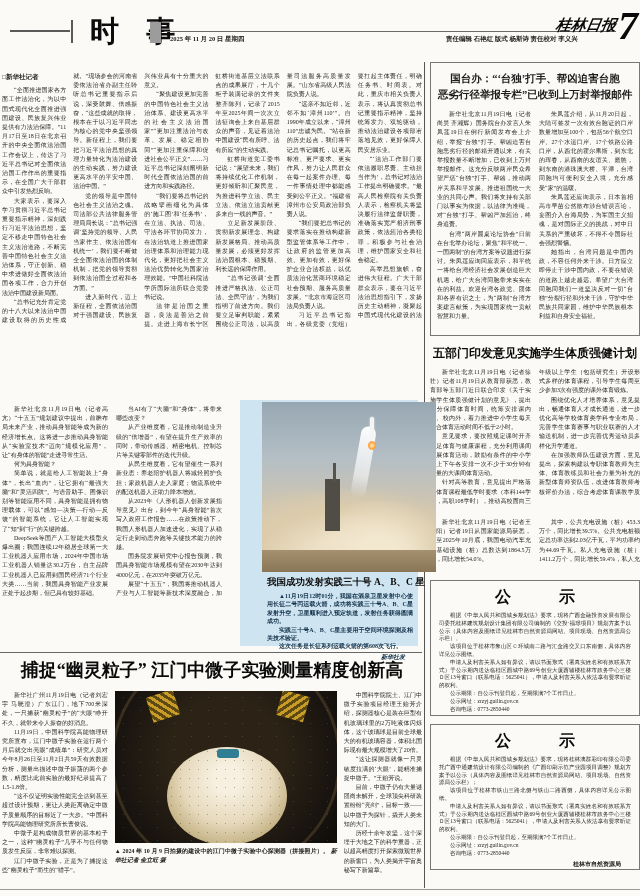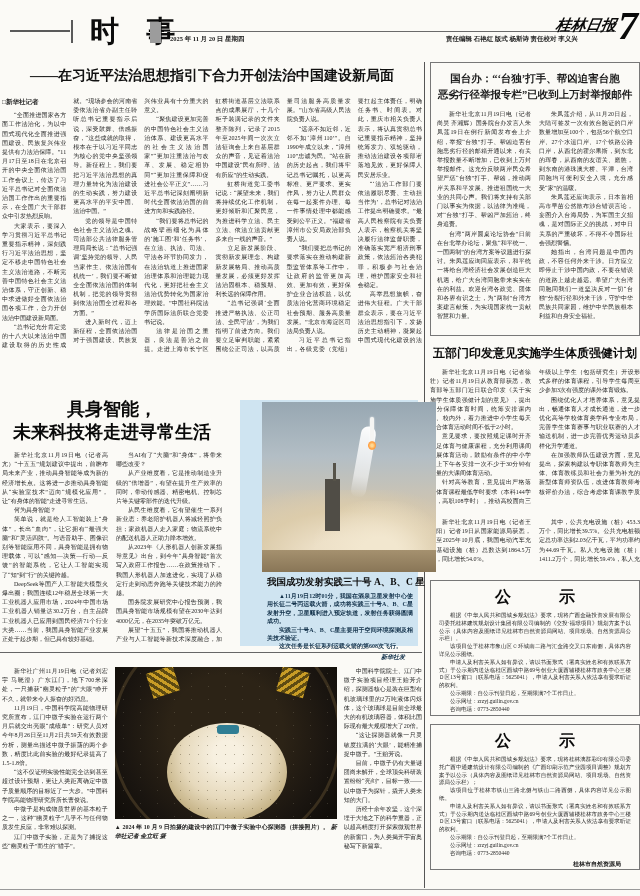--- a/index.html
+++ b/index.html
@@ -104,21 +104,20 @@
     <div class="hdr-title">时 事</div>
     <div class="hdr-block"></div>
     <div class="hdr-rule"></div>
     <div class="hdr-date">2025 年 11 月 20 日  星期四</div>
     <div class="hdr-staff">责任编辑 石艳红   版式 杨斯诗   责任校对 李义兴</div>
     <div class="hdr-logo">桂林日报</div>
     <div class="hdr-page">7</div>
   </div>
 
   <div class="main">
-    <div class="main-h2">——在习近平法治思想指引下合力开创法治中国建设新局面</div>
     <div class="main-body col-text">
       <div class="byline">□新华社记者</div>
       <div>
           <p>“全面推进国家各方面工作法治化，为以中国式现代化全面推进强国建设、民族复兴伟业提供有力法治保障。”11月17日至18日在北京召开的中央全面依法治国工作会议上，传达了习近平总书记对全面依法治国工作作出的重要指示，在全国广大干部群众中引发热烈反响。</p>
           <p>大家表示，要深入学习贯彻习近平总书记重要指示精神，深刻践行习近平法治思想，坚定不移走中国特色社会主义法治道路，不断完善中国特色社会主义法治体系，守正创新、稳中求进做好全面依法治国各项工作，合力开创法治中国建设新局面。</p>
           <p>“总书记充分肯定党的十八大以来法治中国建设取得的历史性成就。”现场参会的河南省委依法治省办副主任聆听总书记重要指示后说，深受鼓舞、倍感振奋，“这些成就的取得，根本在于以习近平同志为核心的党中央坚强领导。新征程上，我们要把习近平法治思想的真理力量转化为法治建设的生动实践，努力建设更高水平的平安中国、法治中国。”</p>
           <p>党的领导是中国特色社会主义法治之魂。司法部公共法律服务管理局局长说：“总书记强调‘坚持党的领导、人民当家作主、依法治国有机统一’，我们要不断健全全面依法治国的体制机制，把党的领导贯彻到依法治国全过程和各方面。”</p>
           <p>进入新时代，迈上新征程，全面依法治国对于强国建设、民族复兴伟业具有十分重大的意义。</p>
           <p>“聚焦建设更加完善的中国特色社会主义法治体系、建设更高水平的社会主义法治国家”“更加注重法治与改革、发展、稳定相协同”“更加注重保障和促进社会公平正义”……习近平总书记深刻阐明新时代全面依法治国的前进方向和实践路径。</p>
           <p>“我们要将总书记的战略擘画细化为具体的‘施工图’和‘任务书’，在立法、执法、司法、守法各环节协同发力，在法治轨道上推进国家治理体系和治理能力现代化，更好把社会主义法治优势转化为国家治理效能。”中国社科院法学所国际法所联合党委书记说。</p>
@@ -192,24 +191,20 @@
         </div>
       <div class="notice-sign">
         <span>桂林市自然资源局</span><br>
         <span>2025 年 11 月 19 日</span>
       </div>
     </div>
 
   </div>
 
   <div class="ai">
-    <div class="ai-h">
-      <span>具身智能，</span><br>
-      <span>未来科技将走进寻常生活</span>
-    </div>
     <div class="ai-body col-text">
         <p>新华社北京11月19日电（记者高亢）“十五五”规划建议中提出，前瞻布局未来产业，推动具身智能等成为新的经济增长点。这将进一步推动具身智能从“实验室技术”迈向“规模化应用”，让“有身体的智能”走进寻常生活。</p>
         <p>何为具身智能？</p>
         <p>简单说，就是给人工智能装上“身体”，长出“血肉”，让它拥有“最强大脑”和“灵活四肢”。与语音助手、图像识别等智能应用不同，具身智能是拥有物理载体，可以“感知—决策—行动—反馈”的智能系统，它让人工智能实现了“知”到“行”的关键跨越。</p>
         <p>DeepSeek等国产人工智能大模型火爆出圈；我国连续12年稳居全球第一大工业机器人应用市场，2024年中国市场工业机器人销量达30.2万台，自主品牌工业机器人已应用到国民经济71个行业大类……当前，我国具身智能产业发展正处于起步期，但已具有较好基础。</p>
         <p>当AI有了“大脑”和“身体”，将带来哪些改变？</p>
         <p>从产业维度看，它是推动制造业升级的“倍增器”，有望在提升生产效率的同时，带动传感器、精密电机、控制芯片等关键零部件的迭代升级。</p>
         <p>从民生维度看，它有望催生一系列新业态：养老陪护机器人将减轻照护负担；家政机器人走入家庭；物流系统中的配送机器人正助力降本增效。</p>
         <p>从2023年《人形机器人创新发展指导意见》出台，到今年“具身智能”首次写入政府工作报告……在政策推动下，我国人形机器人加速进化，实现了从稳定行走到动态奔跑等关键技术能力的跨越。</p>
         <p>国务院发展研究中心报告预测，我国具身智能市场规模有望在2030年达到4000亿元，在2035年突破万亿元。</p>
@@ -236,20 +231,21 @@
           <p>实践三十号A、B、C星主要用于空间环境探测及相关技术验证。</p>
           <p>这次任务是长征系列运载火箭的第608次飞行。</p>
         </div>
       <div class="rk-credit">新华社发</div>
     </div>
   </div>
 
   <div class="hr-mid"></div>
 
   <div class="neu">
+    <div class="neu-h">捕捉“幽灵粒子” 江门中微子实验测量精度创新高</div>
     <div class="neu-grid">
       <div class="neu-c1 col-text">
           <p>新华社广州11月19日电（记者刘宏宇 马晓澄）广东江门，地下700米深处，一只捕获“幽灵粒子”的“大眼”睁开不久，就带来令人振奋的好消息。</p>
           <p>11月19日，中国科学院高能物理研究所宣布，江门中微子实验在运行两个月后就交出亮眼“成绩单”：研究人员对今年8月26日至11月2日共59天有效数据分析，测量出描述中微子振荡的两个参数，精度比此前实验的最好纪录提高了1.5-1.8倍。</p>
           <p>“这不仅证明实验性能完全达到甚至超过设计预期，更让人类距离确定中微子质量顺序的目标近了一大步。”中国科学院高能物理研究所所长曹俊说。</p>
           <p>中微子是构成物质世界的基本粒子之一，这种“幽灵粒子”几乎不与任何物质发生反应，非常难以探测。</p>
           <p>江门中微子实验，正是为了捕捉这些“幽灵粒子”而生的“猎手”。</p>
         </div>
       <div class="neu-mid">
         <div class="neu-photo">

